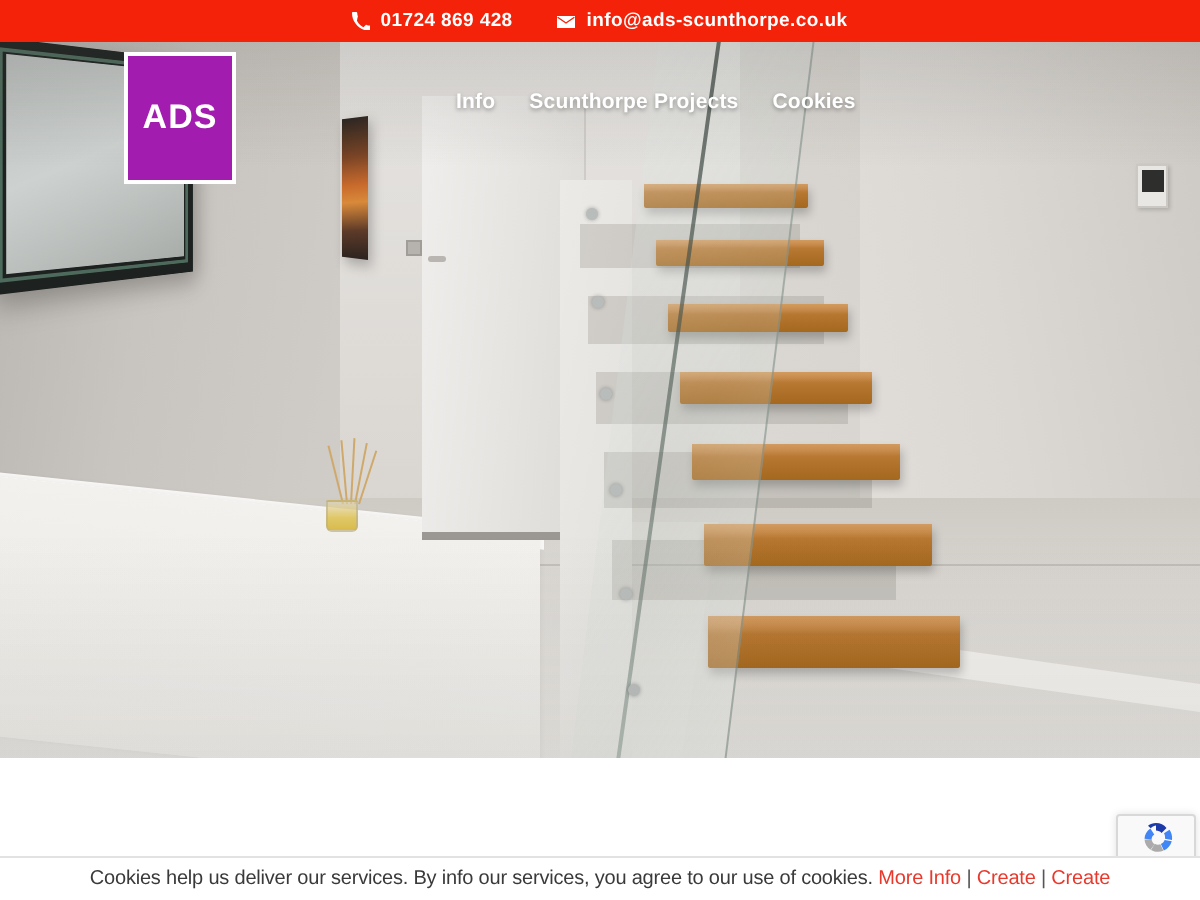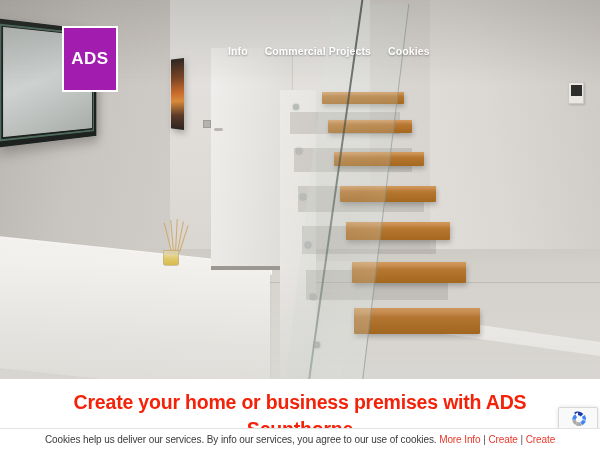--- a/index.html
+++ b/index.html
@@ -330,38 +330,52 @@
         <div class="glass-clamp" style="left:20px;top:104px;"></div>
         <div class="glass-clamp" style="left:25px;top:152px;"></div>
         <div class="glass-clamp" style="left:30px;top:204px;"></div>
         <div class="glass-clamp" style="left:34px;top:252px;"></div>
       </div>
 
       <div class="hero-tone"></div>
     </div>
   </div>
 
+  <div class="topbar">
+    <a class="topbar-item" href="#" style="text-decoration:none">
+      <span class="glyph">
+        <svg width="9" height="9" viewBox="0 0 24 24" fill="#ffffff">
+          <path d="M6.6 10.8c1.9 3.7 4.9 6.7 8.6 8.6l2.9-2.9c.4-.4.9-.5 1.3-.3 1.5.5 3 .8 4.6.8.7 0 1.2.6 1.2 1.2V23c0 .7-.6 1.2-1.2 1.2C10.9 24.2 0 13.3 0 .2 0-.5.6-1 1.2-1H5.8C6.5-1 7-.5 7 .2c0 1.6.3 3.1.8 4.6.1.4 0 .9-.3 1.3L6.6 10.8z" transform="translate(0,1)"></path>
+        </svg>
+      </span>
+      <span>01724 869 428</span>
+    </a>
+    <a class="topbar-item" href="#" style="text-decoration:none">
+      <span class="glyph">
+        <svg width="10" height="8" viewBox="0 0 20 14" fill="#ffffff">
+          <path d="M0 0h20v14H0z" opacity="0"></path>
+          <path d="M1 1h18v12H1z" fill="#ffffff"></path>
+          <path d="M1.6 2.2L10 8l8.4-5.8" stroke="#f42209" stroke-width="1.3" fill="none"></path>
+        </svg>
+      </span>
+      <span>info@ads-scunthorpe.co.uk</span>
+    </a>
+  </div>
 
   <div class="header">
     <a class="logo" href="#" style="text-decoration:none">
       <span class="logo-text">ADS</span>
     </a>
     <nav class="nav">
       <a class="nav-item" href="#" style="text-decoration:none">Info</a>
-      <a class="nav-item" href="#" style="text-decoration:none">Commercial Projects</a>
+      <a class="nav-item" href="#" style="text-decoration:none">Scunthorpe Projects</a>
       <a class="nav-item" href="#" style="text-decoration:none">Cookies</a>
     </nav>
   </div>
 
-  <div class="headline-section">
-    <h1 class="headline">
-      <span>Create your home or business premises with ADS</span><br>
-      <span>Scunthorpe</span>
-    </h1>
-  </div>
 
   <div class="recaptcha">
     <span>
       <svg width="20" height="20" viewBox="0 0 32 32">
         <path d="M16 4c3.4 0 6.4 1.5 8.4 3.9l-4 4C19.3 10.7 17.7 10 16 10V4z" fill="#1c3aa9"></path>
         <path d="M26.8 9.4c1.6 2.3 2.4 5.2 2 8.1l-5.6-1c.2-1.5-.1-3-.8-4.3l4.4-2.8z" fill="#4285f4"></path>
         <path d="M28.6 18.6c-.9 3.3-3.2 6-6.3 7.4l-2.4-5.2c1.4-.7 2.5-1.9 3-3.3l5.7 1.1z" fill="#4285f4"></path>
         <path d="M21.9 26.2c-3.2 1.3-6.9 1.1-9.9-.7l3-4.9c1.4.8 3 .9 4.5.4l2.4 5.2z" fill="#ababab"></path>
         <path d="M11.6 25.3c-2.8-1.8-4.6-4.9-4.8-8.2l5.7-.1c.1 1.6 1 3.1 2.3 4l-3.2 4.3z" fill="#ababab"></path>
         <path d="M6.8 16.6c.1-3.3 1.9-6.4 4.7-8.2l3.1 4.8c-1.3.9-2.1 2.3-2.2 3.9l-5.6-.5z" fill="#4285f4"></path>

